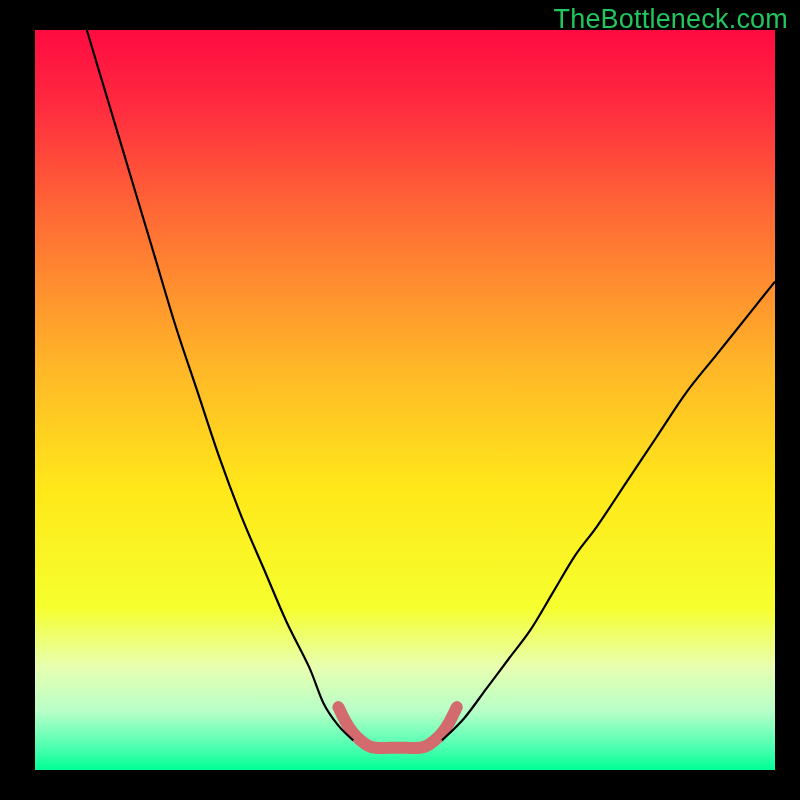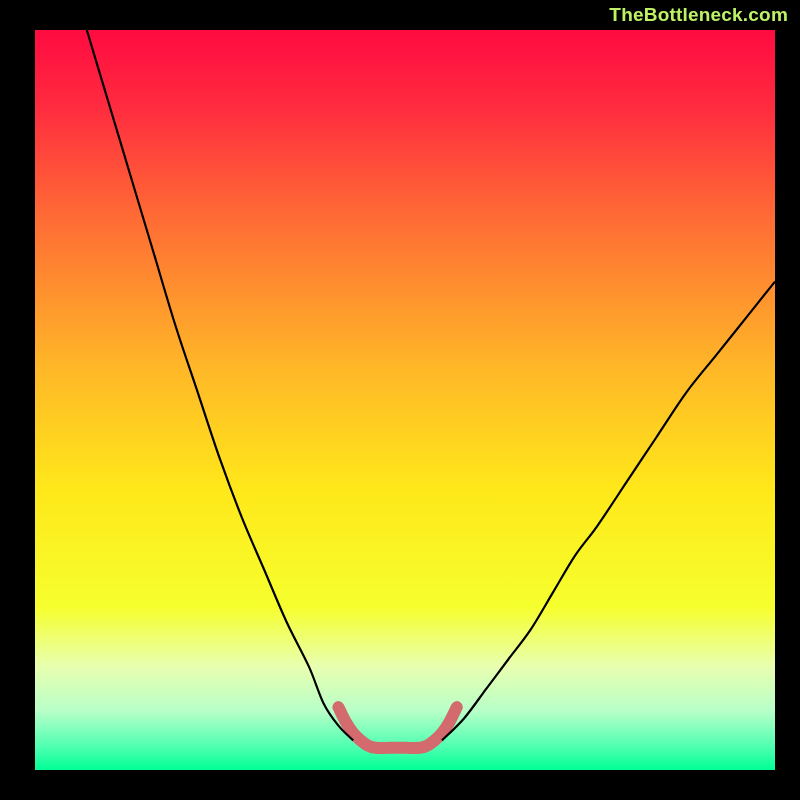--- a/index.html
+++ b/index.html
@@ -16,24 +16,24 @@
     left: 0;
     top: 0;
     width: 800px;
     height: 800px;
     background: #000;
   }
   .watermark {
     position: absolute;
     top: 4px;
     right: 12px;
-    color: #bef264;
-    font-size: 19px;
+    color: #22c55e;
+    font-size: 27px;
     letter-spacing: 0.2px;
-    font-weight: 700;
+    font-weight: 400;
     user-select: none;
   }
   .plot-wrap {
     position: absolute;
     left: 35px;
     top: 30px;
     width: 740px;
     height: 740px;
   }
   svg { display: block; }

